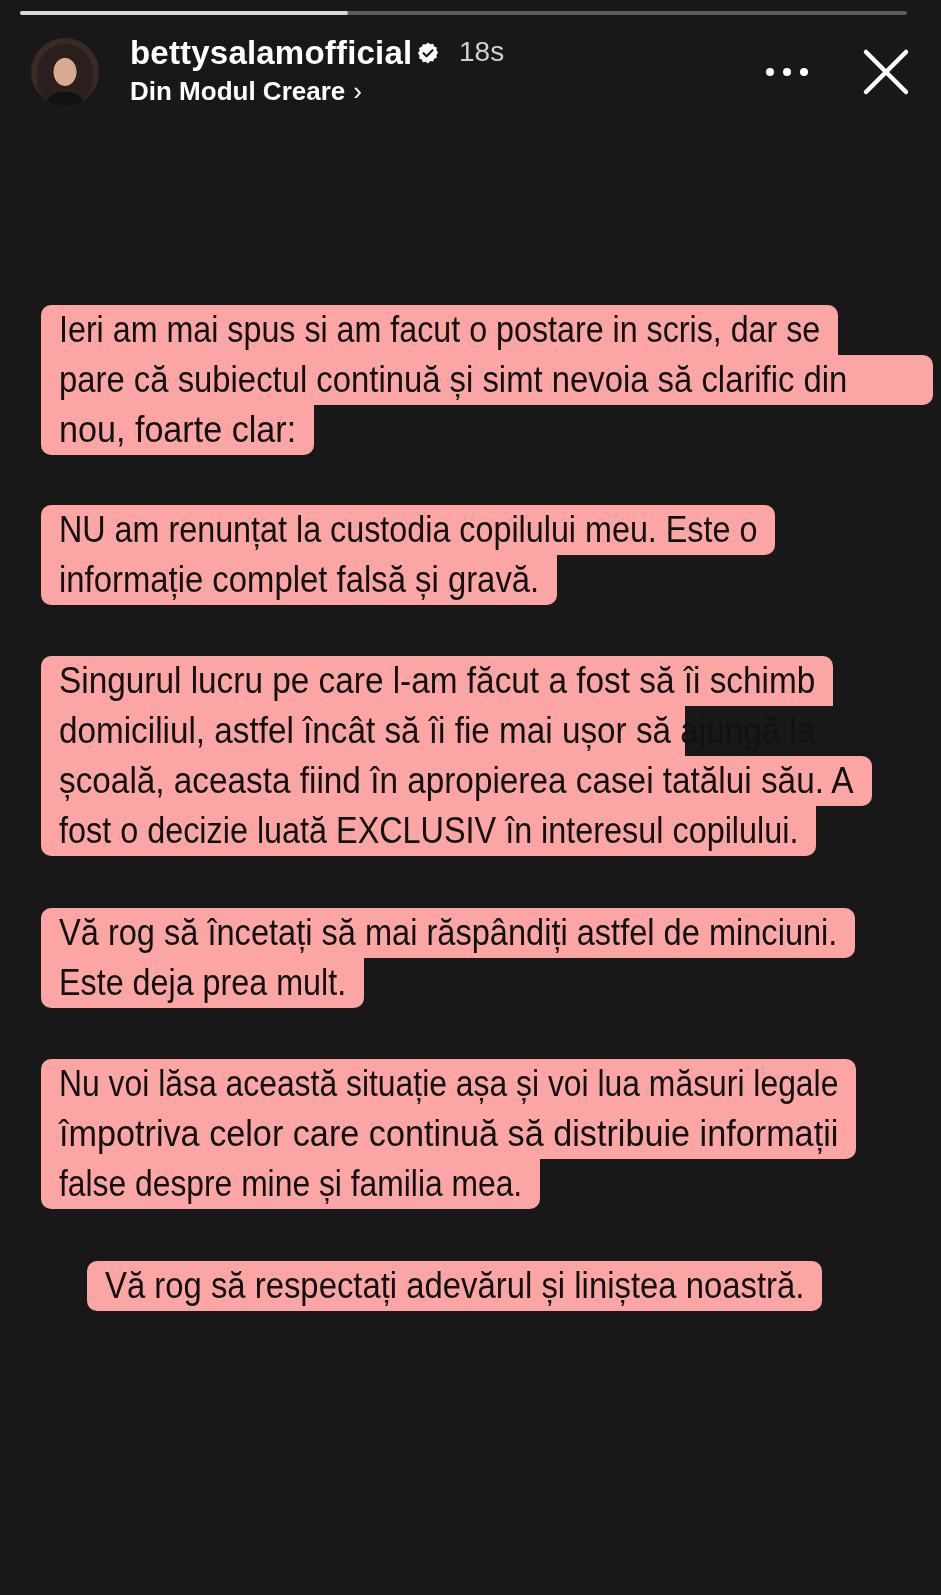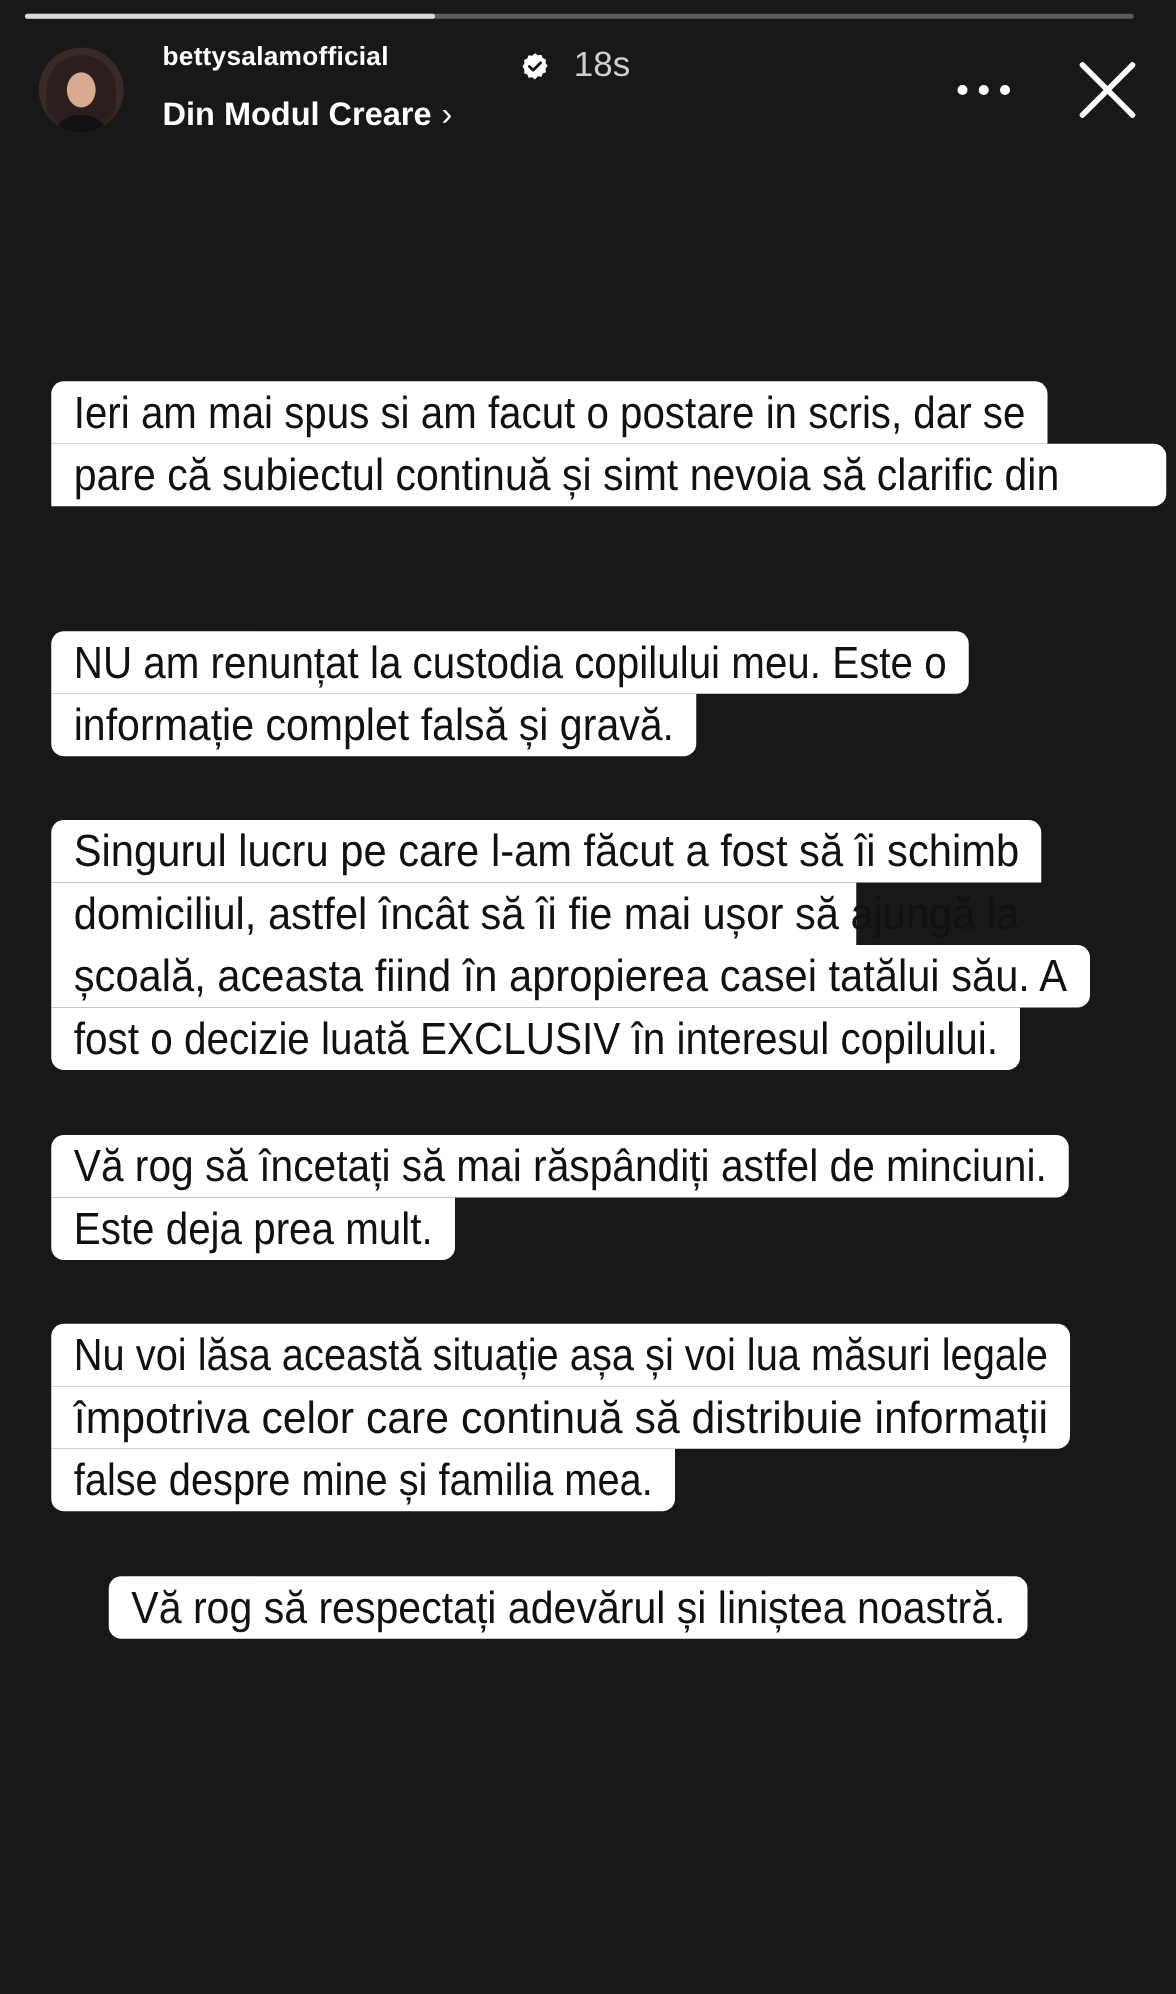--- a/index.html
+++ b/index.html
@@ -10,32 +10,32 @@
   .progress-track { position:absolute; left:20px; top:11px; width:887px; height:4px; background:#5c5c5c; border-radius:2px; }
   .progress-fill { position:absolute; left:0; top:0; height:4px; background:#d9d9d9; border-radius:2px; }
   .avatar {
     position:absolute; left:31px; top:38px; width:68px; height:68px; border-radius:50%;
     background: radial-gradient(circle at 50% 38%, #e3b9a0 0 17%, #3a2a25 18% 100%);
     overflow:hidden;
   }
   .avatar .hair { position:absolute; left:6px; top:6px; width:56px; height:62px; border-radius:28px 28px 10px 10px;
     background: radial-gradient(ellipse at 50% 45%, #d8ab90 0 28%, #2a1f1c 30% 70%, #4a3a33 100%); }
   .avatar .body { position:absolute; left:12px; top:54px; width:44px; height:20px; background:#111; border-radius:20px 20px 0 0; }
-  .username { position:absolute; left:130px; top:34px; color:#fff; font-size:21px; font-weight:bold; letter-spacing:0.2px; }
+  .username { position:absolute; left:130px; top:34px; color:#fff; font-size:33px; font-weight:bold; letter-spacing:0.2px; }
   .verified { position:absolute; left:416px; top:41px; width:24px; height:24px; }
   .time { position:absolute; left:459px; top:36px; color:#d0d0d0; font-size:28px; }
   .subtitle { position:absolute; left:130px; top:76px; color:#fff; font-size:26px; font-weight:bold; display:flex; gap:8px; }
   .subtitle .chev { font-weight:normal; font-size:26px; }
   .more { position:absolute; left:766px; top:64px; width:42px; height:16px; display:flex; justify-content:space-between; align-items:center; }
   .more span { width:8px; height:8px; border-radius:50%; background:#fff; display:block; }
   .close { position:absolute; left:860px; top:46px; width:52px; height:52px; }
 
   .para { position:absolute; left:41px; }
   .line {
-    position:relative; height:50px; background:#ffffff; border-radius:10px;
+    position:relative; height:50px; background:#fca5a5; border-radius:10px;
     box-sizing:border-box;
   }
   .line .txt {
     position:absolute; left:18px; top:3px; white-space:nowrap; color:#111;
     font-family:"Liberation Sans", sans-serif; font-size:36px; line-height:44px;
     transform-origin:0 0; transform:scaleX(0.78);
   }
 </style>
 </head>
 <body>
@@ -71,20 +71,23 @@
   <path d="M6 6 L46 46 M46 6 L6 46" stroke="#fff" stroke-width="4.5" stroke-linecap="round"></path>
 </svg>
 
 <div id="story-text">
     <div class="para" style="top: 305px;">
       <div class="line" style="width: 797px; border-radius: 10px 10px 0px 0px;">
         <span class="txt" style="transform: scaleX(0.895294);">Ieri am mai spus si am facut o postare in scris, dar se</span>
       </div>
       <div class="line" style="width: 892px; border-radius: 0px 10px 10px 0px;">
         <span class="txt" style="transform: scaleX(0.912037);">pare că subiectul continuă și simt nevoia să clarific din</span>
+      </div>
+      <div class="line" style="width: 273px; border-radius: 0px 0px 10px 10px;">
+        <span class="txt" style="transform: scaleX(0.948);">nou, foarte clar:</span>
       </div>
     </div>
     <div class="para" style="top: 505px;">
       <div class="line" style="width: 734px; border-radius: 10px 10px 10px 0px;">
         <span class="txt" style="transform: scaleX(0.897172);">NU am renunțat la custodia copilului meu. Este o</span>
       </div>
       <div class="line" style="width: 516px; border-radius: 0px 0px 10px 10px;">
         <span class="txt" style="transform: scaleX(0.912548);">informație complet falsă și gravă.</span>
       </div>
     </div>

